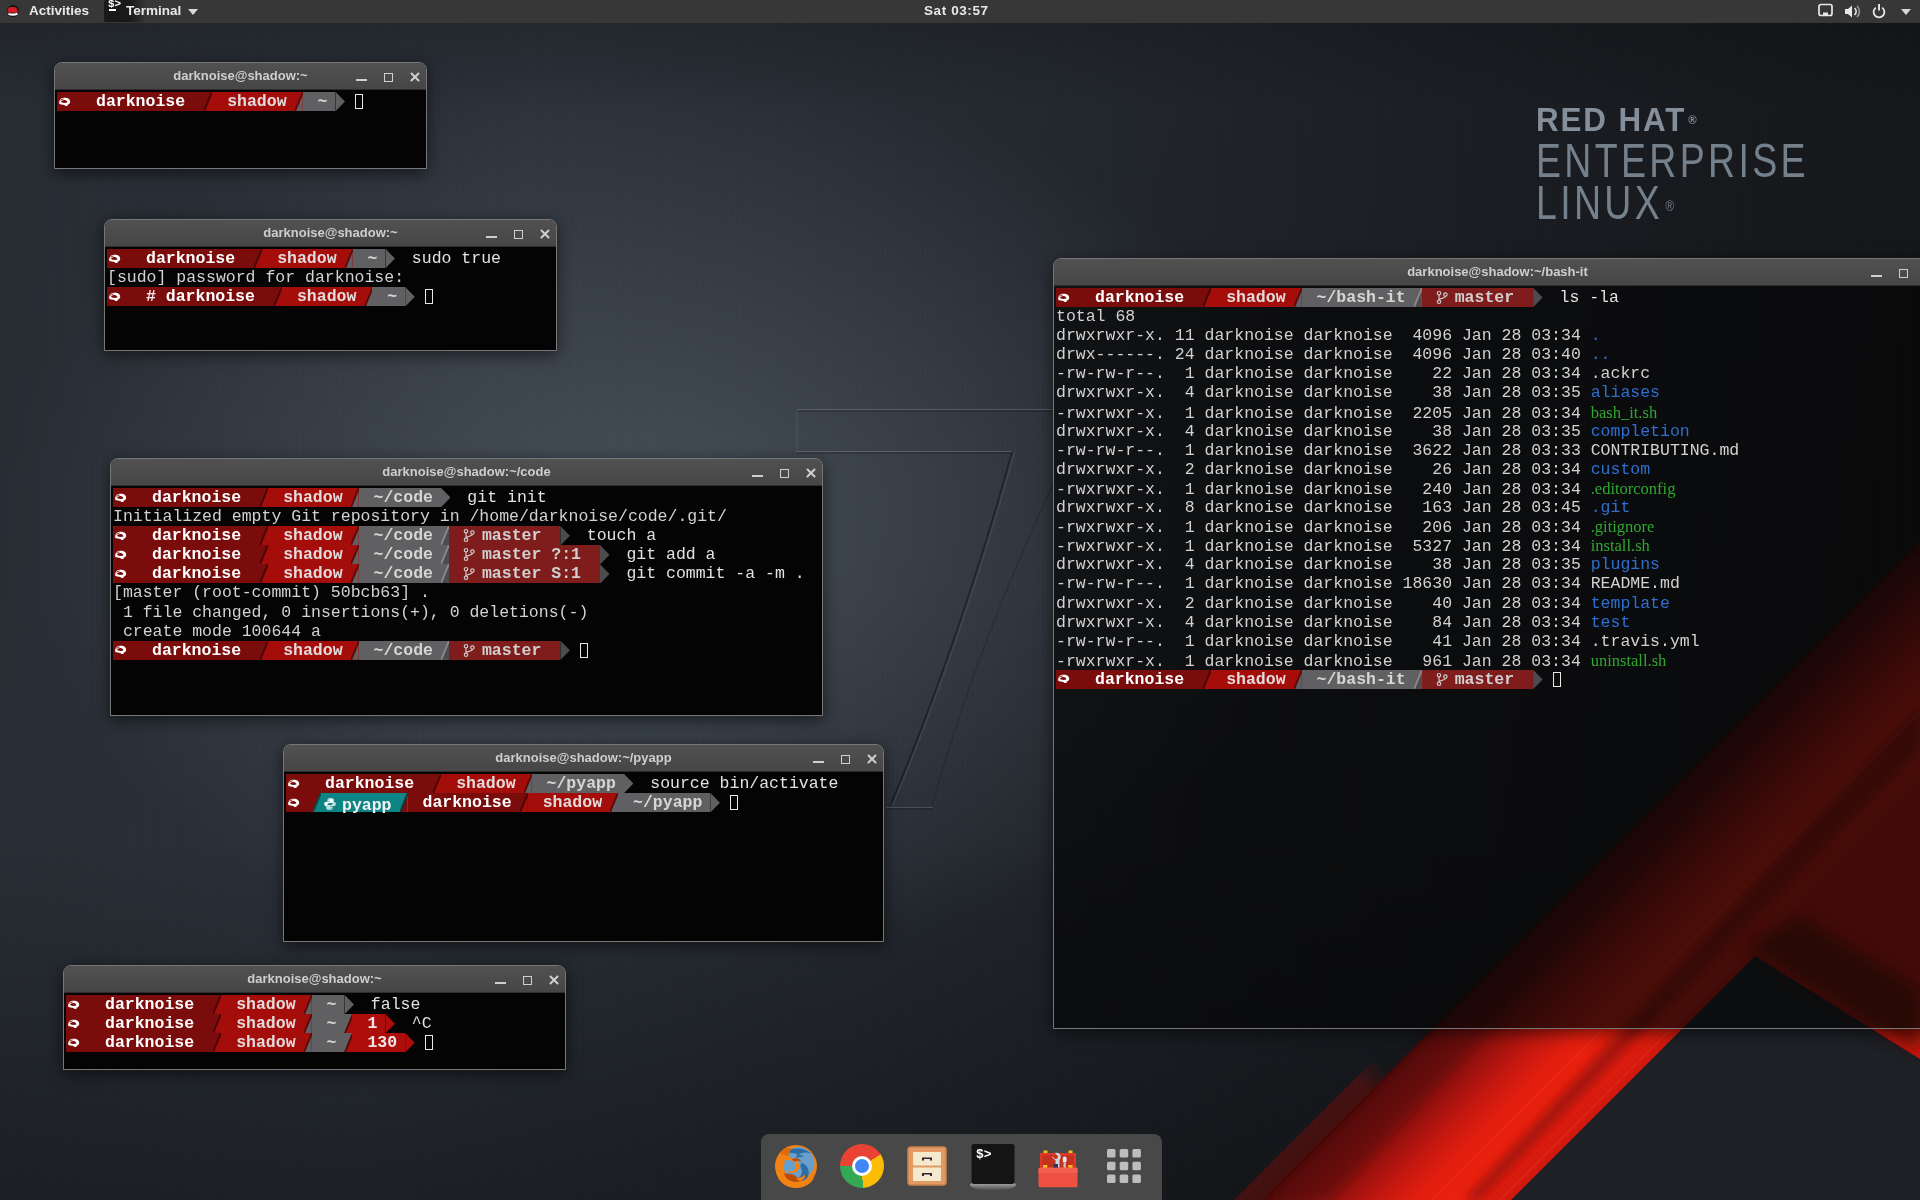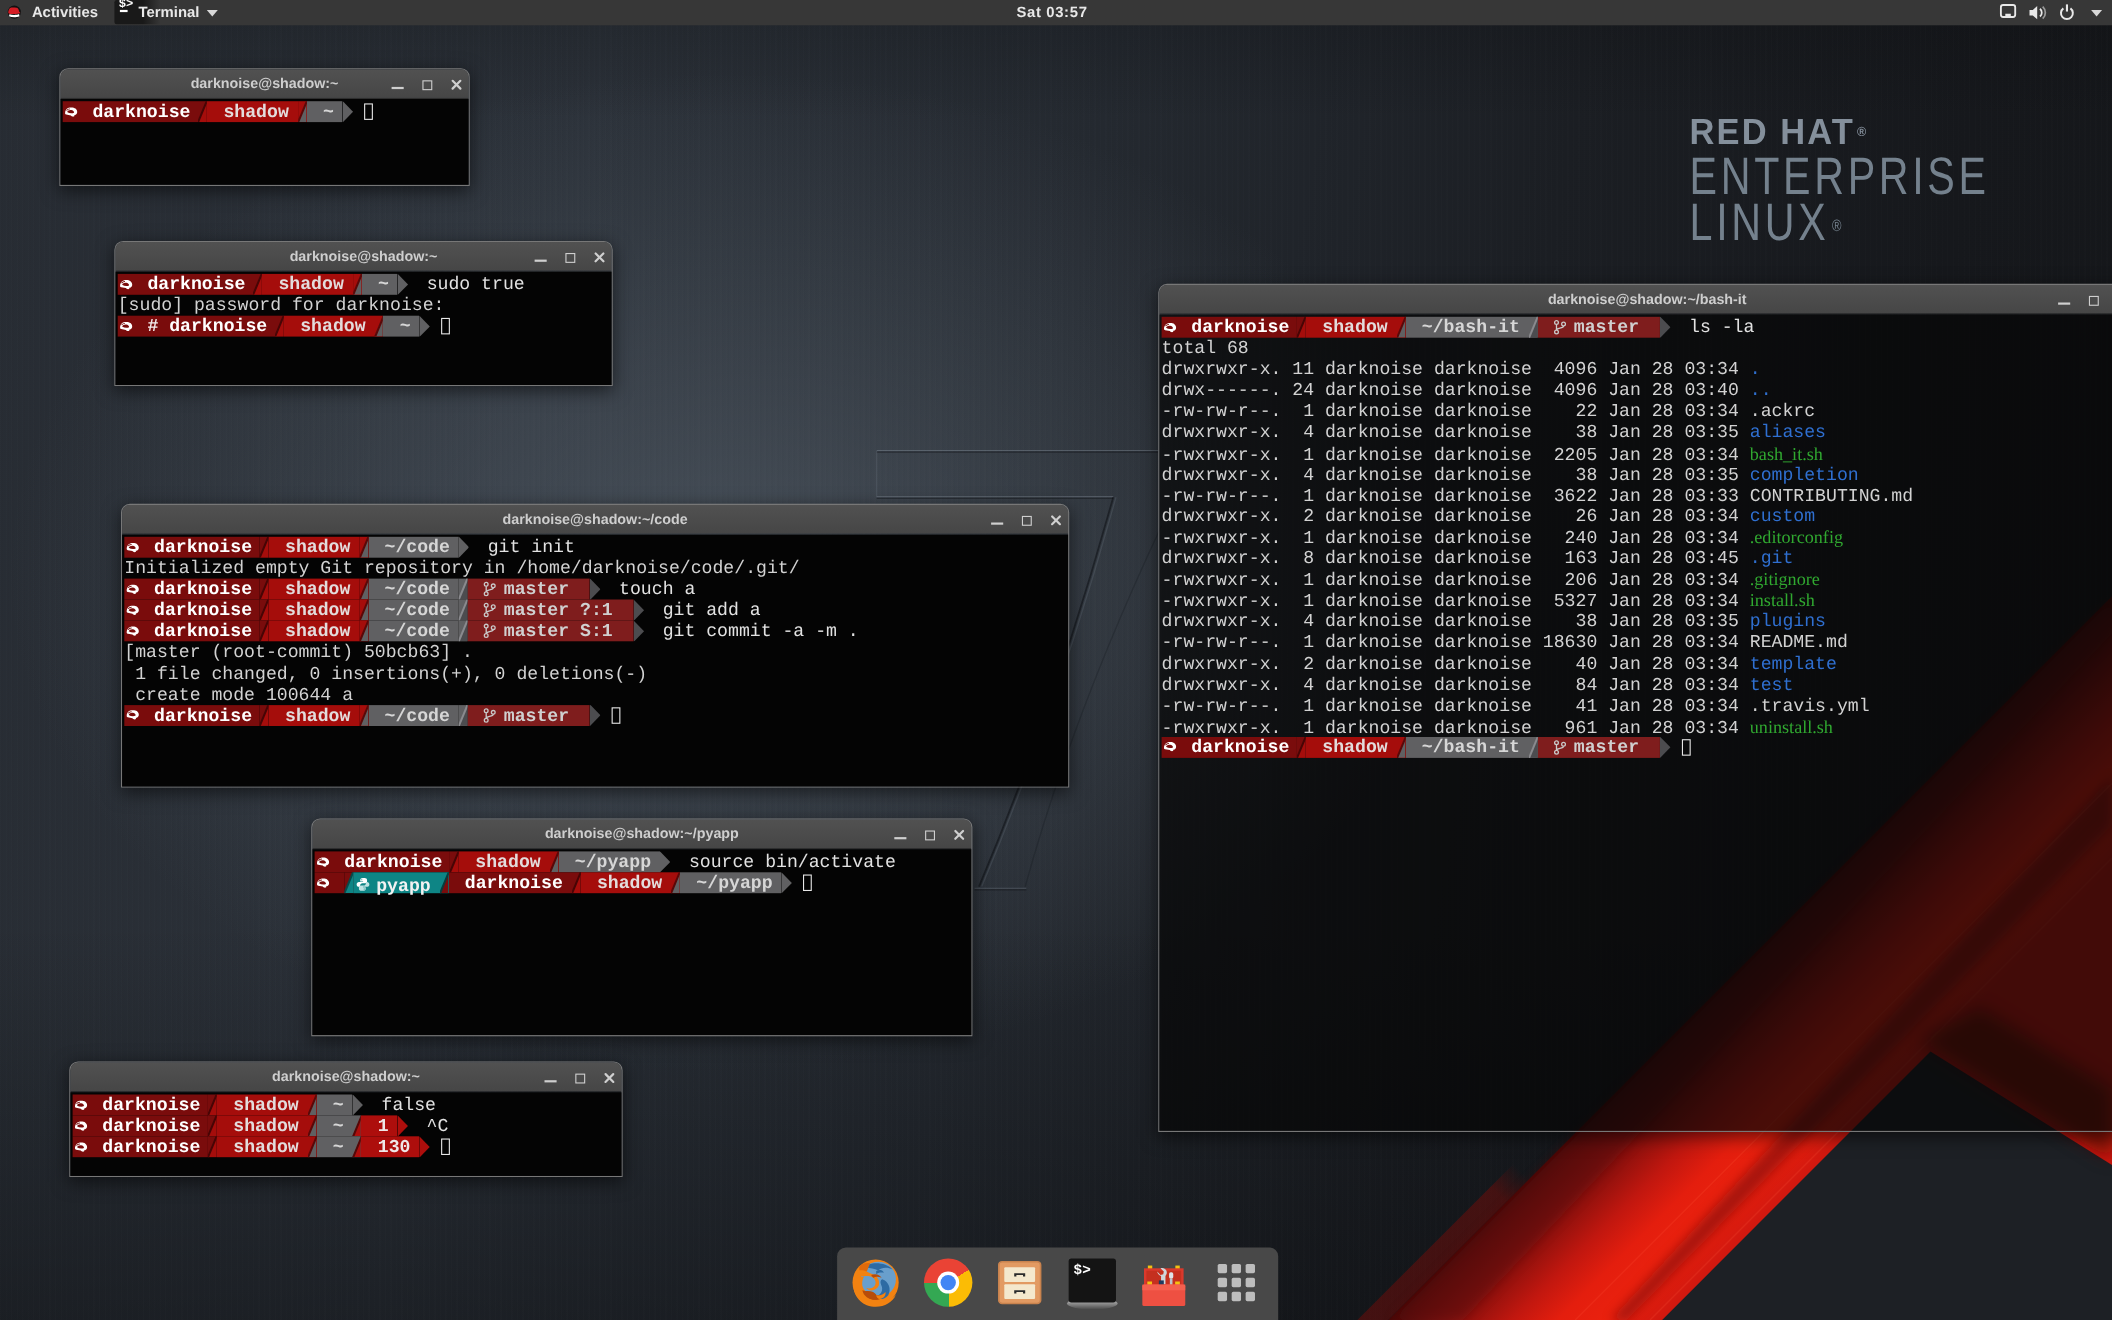--- a/index.html
+++ b/index.html
@@ -30,21 +30,21 @@
 .bt{position:absolute;top:7px;width:13px;height:13px;}
 .bt.mn i{position:absolute;left:1px;top:9px;width:11px;height:2px;background:#cfcfcf;}
 .bt.mx i{position:absolute;left:1.5px;top:2.5px;width:9px;height:9px;border:1.6px solid #cfcfcf;}
 .bt.cl i,.bt.cl b{position:absolute;left:0.5px;top:5.5px;width:12px;height:2.1px;background:#cfcfcf;border-radius:1px;}
 .bt.cl i{transform:rotate(45deg);} .bt.cl b{transform:rotate(-45deg);}
 .cnt{position:relative;background:#040404;font-family:"Liberation Mono",monospace;font-size:16.5px;line-height:19.1px;color:#d2d2d2;padding:2px 0 0 2px;overflow:hidden;border-radius:0;}
 .t{white-space:pre;height:19.1px;}
 
 .r{display:flex;height:19.1px;white-space:pre;align-items:stretch;}
 .s{display:flex;align-items:center;font-weight:700;}
-.c1{background:#7a0c0c;color:#fff;}
+.c1{background:#7a0c0c;color:#fff;gap:12px;}
 .c2{background:#a50d0b;color:#e3dcdc;}
 .cg{background:#606062;color:#d6d6d6;}
 .ch{background:#7f1d1d;color:#d0d0d0;}
 .ct{background:#0e8585;color:#f2f2f2;}
 .ce{background:#ad0e0c;color:#efe7e7;}
 .sp{position:relative;width:8px;flex:none;overflow:hidden;}
 .sp::before{content:"";position:absolute;inset:0;clip-path:polygon(100% 0,100% 100%,0 100%);}
 .sp::after{content:"";position:absolute;left:3.2px;top:-2px;bottom:-2px;width:1.7px;transform:skewX(-22.5deg);}
 .p12{background:#7a0c0c;}.p12::before{background:#a50d0b;}.p12::after{background:#470505;}
 .p2g{background:#a50d0b;}.p2g::before{background:#606062;}.p2g::after{background:#5a0808;}
@@ -195,21 +195,21 @@
             </svg><span>darknoise</span><span style="width:7px;"></span></span><span class="sp p12"></span><span class="s c2 seg-pad">shadow</span><span class="sp p2g"></span><span class="s cg seg-pad">~</span><span class="ar ag"></span><span class="cmd"> sudo true</span></div>
   <div class="t">[sudo] password for darknoise:</div>
   <div class="r"><span class="s c1"><svg class="hat" viewBox="0 0 13 13" preserveAspectRatio="none">
               <path d="M1 7.6 C0.8 5.6 2 3.4 3.8 2.8 C5.6 2.2 8 2.4 9.2 3.4 C10.3 4.3 10.8 5.9 10.5 7 C10.2 8.2 9.2 8.9 8.2 9 C8.6 9.6 8.2 10.2 7.3 10.2 C6.5 10.2 5.9 9.8 5.6 9.2 L1.9 8.5 C1.4 8.4 1.05 8.1 1 7.6 Z" fill="#fff"></path>
               <path d="M2.6 6.4 C3 5.2 4.4 4.5 5.8 4.7 C7.2 4.9 8.2 5.9 8.1 7 C6.3 7.8 4.2 7.5 2.6 6.4 Z" fill="#7a0c0c"></path>
               <path d="M2.2 5 C2.8 4.2 3.8 3.7 4.9 3.7" stroke="#7a0c0c" stroke-width="0.8" fill="none"></path>
             </svg><span><span style="color:#f2eaea;"># </span>darknoise</span><span style="width:7px;"></span></span><span class="sp p12"></span><span class="s c2 seg-pad">shadow</span><span class="sp p2g"></span><span class="s cg seg-pad">~</span><span class="ar ag"></span><span class="cur"></span></div>
  </div>
 </div>
 
-<div class="win" style="left:110px;top:458px;width:862px;height:258px;">
+<div class="win" style="left:110px;top:458px;width:713px;height:258px;">
  <div class="tbar">
         <div class="tt">darknoise@shadow:~/code</div>
   <div class="bts">
           <span class="bt mn" style="right:58px;">
             <i></i>
           </span>
           <span class="bt mx" style="right:31px;">
             <i></i>
           </span>
           <span class="bt cl" style="right:5px;">

